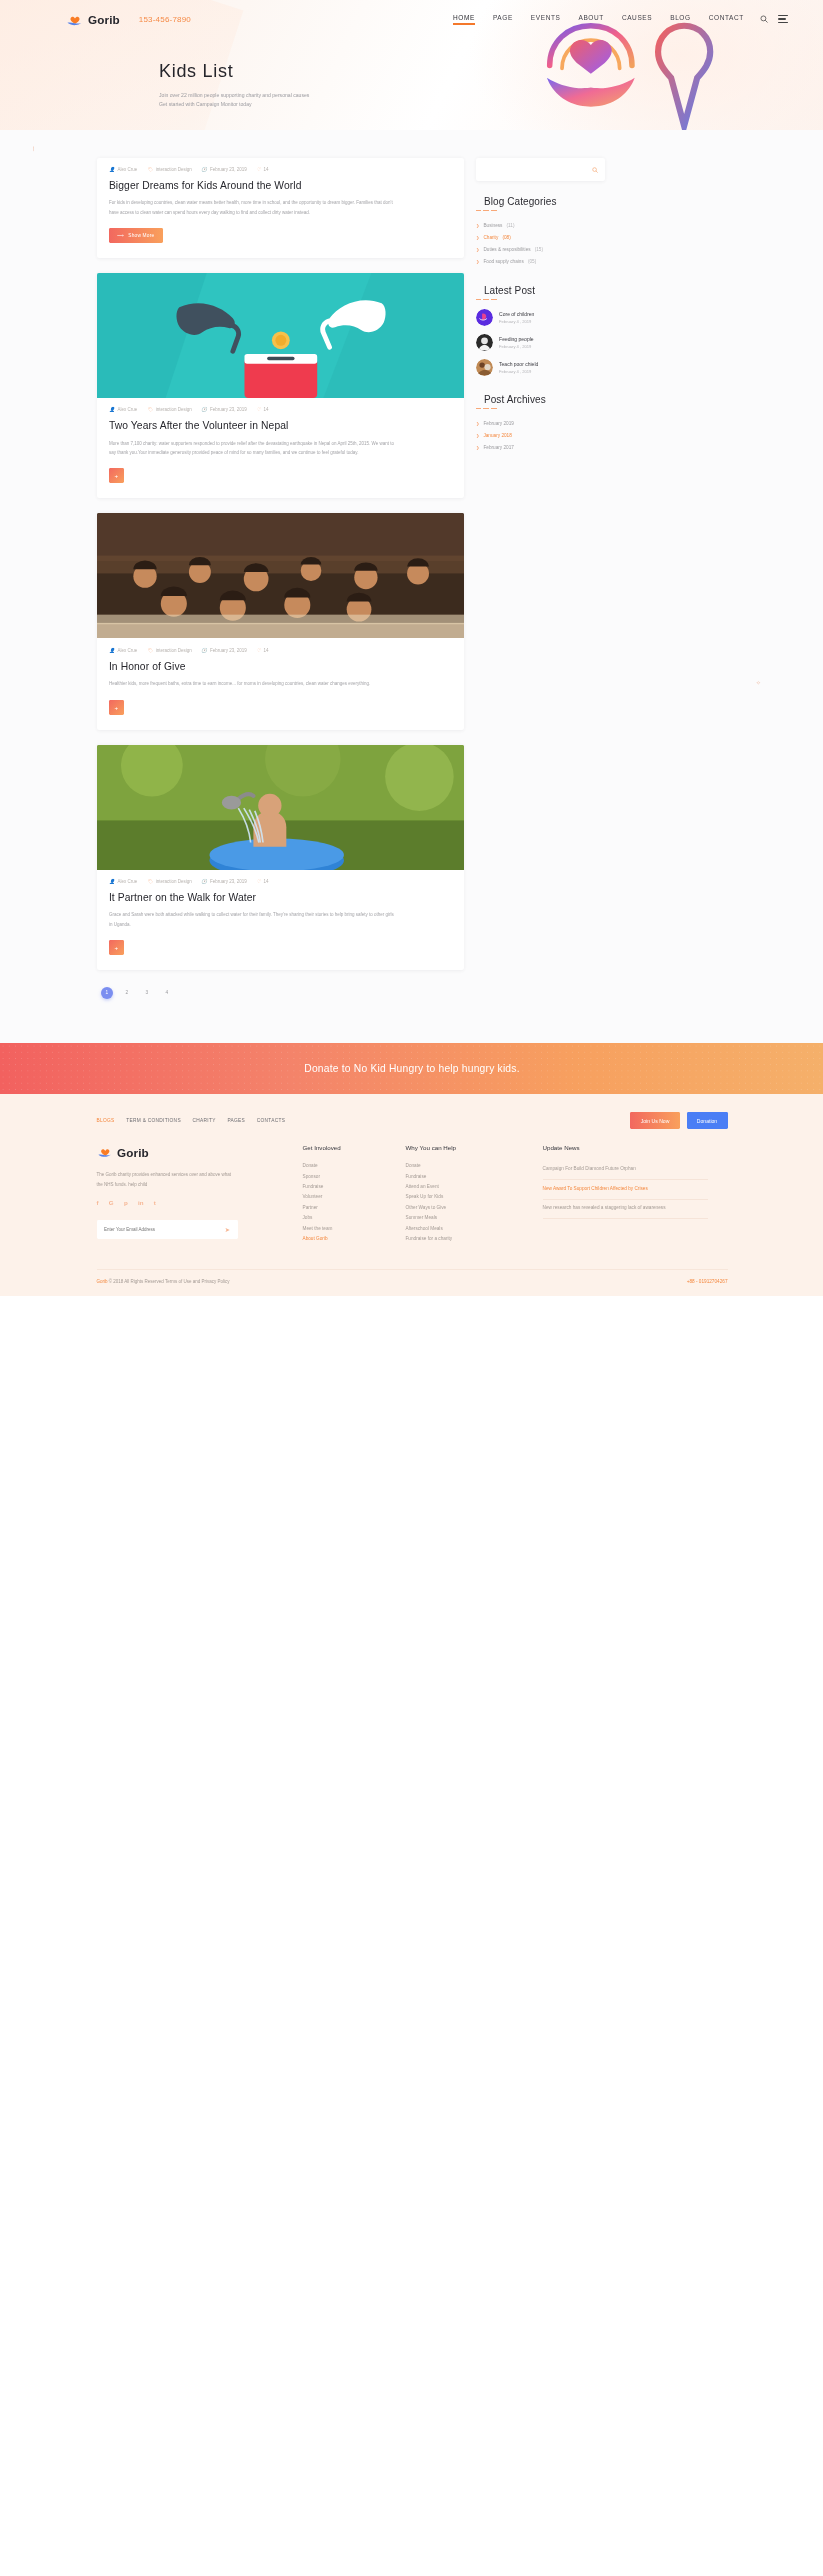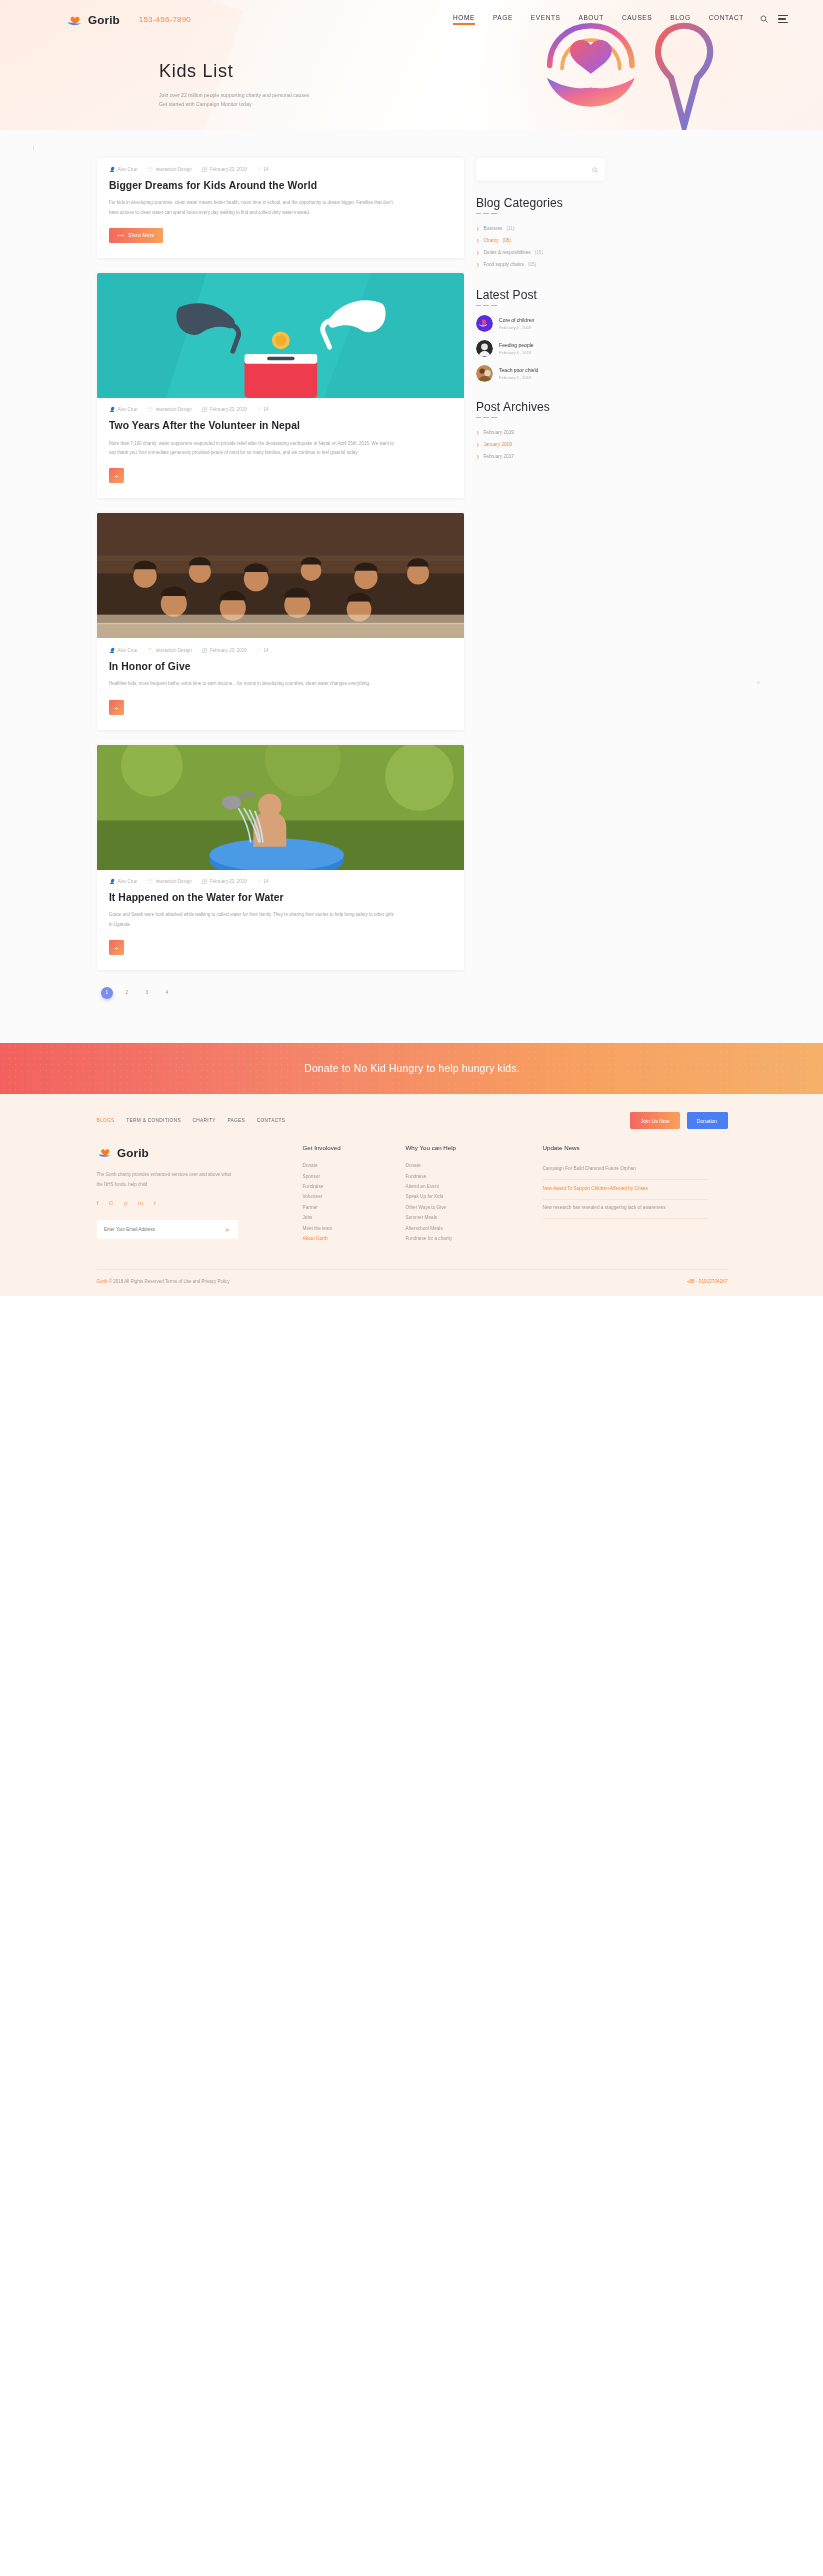--- a/index.html
+++ b/index.html
@@ -63,21 +63,21 @@
   .card{
     background:#fff; border-radius:2.1px; margin-bottom:15px;
     box-shadow:0 0.7px 3.4px rgba(60,60,70,.07);
     overflow:hidden;
   }
   .card-img{ width:100%; height:125px; position:relative; overflow:hidden;}
   .card-body{ padding:9.6px 12.4px 15px;}
   .meta{ display:flex; align-items:center; gap:9.6px; font-size:4.5px; color:#b7b2ae; }
   .meta span{ display:flex; align-items:center; gap:2.7px;}
   .meta .mi{ color:#fbc3a4; font-size:4.8px; }
-  .post-title{ margin-top:7.6px; font-size:10.3px; font-weight:700; color:#26262c; letter-spacing:0.1px;}
+  .post-title{ margin-top:7.6px; font-size:10.3px; font-weight:400; color:#26262c; letter-spacing:0.1px;}
   .post-text{ margin-top:7.6px; font-size:4.5px; line-height:2.1; color:#a4a4a8; max-width:288px;}
   .btn-more{
     margin-top:11px; display:inline-flex; align-items:center; gap:4.1px;
     background:linear-gradient(90deg,#f2685f,#f9a05c); color:#fff;
     border:0; border-radius:1.4px; padding:4.8px 8.2px; font-size:4.8px; cursor:pointer;
     letter-spacing:0.2px;
   }
   .btn-arrow{
     margin-top:11px; width:15px; height:15px; border:0; border-radius:1.4px; cursor:pointer;
     background:linear-gradient(135deg,#f2685f,#f9a05c); color:#fff; font-size:6.2px;
@@ -85,21 +85,21 @@
   }
 
   
   .sidebar{ width:129px; }
   .search-box{
     background:#fff; border-radius:2.1px; box-shadow:0 0.7px 3.4px rgba(60,60,70,.07);
     display:flex; align-items:center; padding:5.5px 6.9px; margin-bottom:15px;
   }
   .search-box input{ border:0; outline:0; font-size:4.8px; color:#b9b9bd; flex:1; font-family:inherit;}
   .widget{ margin-bottom:18px; }
-  .widget-title{ font-size:12px; color:#2b2b31; letter-spacing:0.1px; }
+  .widget-title{ font-size:10px; color:#2b2b31; letter-spacing:0.1px;margin-left:8px; }
   .dashes{ display:flex; gap:2.1px; margin-top:3.4px; margin-bottom:9px;}
   .dashes i{ width:5.5px; height:1px; background:#f8a878; display:block;}
   .cat-row{
     display:flex; align-items:center; gap:4.1px; font-size:4.7px; color:#9b9b9f;
     padding:3.4px 0; cursor:pointer;
   }
   .cat-row .arw{ color:#f8a878; font-size:4.1px;}
   .cat-row .cnt{ color:#b6b6ba; }
   .cat-row.active, .cat-row.active .cnt{ color:#f4883f; }
   .lp-row{ display:flex; align-items:center; gap:6.2px; margin-bottom:7.6px; cursor:pointer;}
@@ -423,21 +423,21 @@
               </span>
             <span>
                 <i class="mi">🕑</i>
                 <em style="font-style:normal">February 23, 2019</em>
               </span>
             <span>
                 <i class="mi">♡</i>
                 <em style="font-style:normal">14</em>
               </span>
           </div>
-          <h2 class="post-title">It Happened on the Water for Water</h2>
+          <h2 class="post-title">It Partner on the Walk for Water</h2>
           <p class="post-text">Grace and Sarah were both attacked while walking to collect water for their family. They're sharing their stories to help bring safety to other girls in Uganda.</p>
           <button class="btn-arrow">+</button>
         </div>
       </article>
     </div>
 
     <aside class="sidebar">
       <div class="search-box">
         <input type="text" placeholder="" style="">
         <span>

